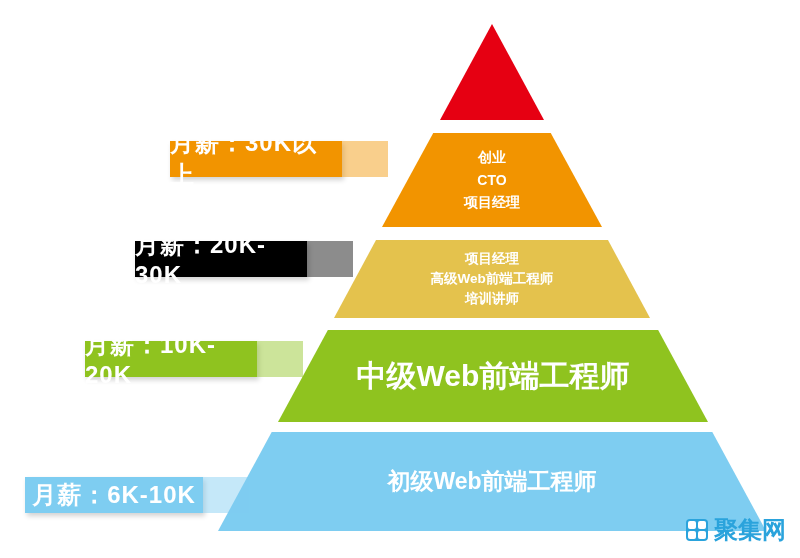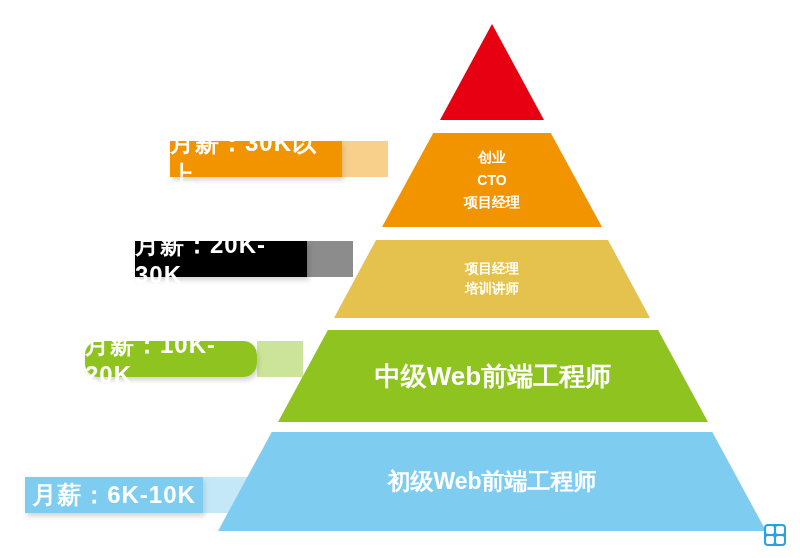--- a/index.html
+++ b/index.html
@@ -33,21 +33,21 @@
     font-size:14px; line-height:1.6;
   }
   .lv-senior {
     left:334px; top:240px; width:316px; height:78px;
     clip-path:polygon(13.3% 0, 86.7% 0, 100% 100%, 0 100%);
     font-size:13.5px; line-height:1.5;
   }
   .lv-mid {
     left:278px; top:330px; width:430px; height:92px;
     clip-path:polygon(11.6% 0, 88.4% 0, 100% 100%, 0 100%);
-    font-size:26px;
+    font-size:30px;
   }
   .lv-junior {
     left:218px; top:432px; width:548px; height:99px;
     clip-path:polygon(9.8% 0, 90.2% 0, 100% 100%, 0 100%);
     font-size:23px;
   }
 
   
   .ribbon {
     position:absolute;
@@ -108,41 +108,43 @@
   <div class="level lv-apex" style="background-color: rgb(230, 0, 18);"></div>
 
   <div class="level lv-exec" style="background-color: rgb(242, 148, 0);">
     <span>创业</span>
     <span>CTO</span>
     <span>项目经理</span>
   </div>
 
   <div class="level lv-senior" style="background-color: rgb(228, 194, 77);">
     <span>项目经理</span>
+    <span>高级Web前端工程师</span>
     <span>培训讲师</span>
   </div>
 
   <div class="level lv-mid" style="background-color: rgb(143, 195, 31);">
     <span>中级Web前端工程师</span>
   </div>
 
   <div class="level lv-junior" style="background-color: rgb(126, 205, 241);">
     <span>初级Web前端工程师</span>
   </div>
 
   <div class="ribbon rb-exec" style="background-color: rgb(242, 148, 0);">月薪：30K以上</div>
 
   <div class="ribbon rb-senior" style="background-color: #000000;">月薪：20K-30K</div>
 
-  <div class="ribbon rb-mid" style="background-color: rgb(143, 195, 31); border-radius: 14px;">月薪：10K-20K</div>
+  <div class="ribbon rb-mid" style="background-color: rgb(143, 195, 31);">月薪：10K-20K</div>
 
   <div class="ribbon rb-junior" style="background-color: rgb(126, 205, 241); margin-top: 36px;">月薪：6K-10K</div>
 
   <div class="watermark" style="color: rgb(42, 163, 220);">
     <span class="wm-icon">
       <span></span>
         <span></span>
         <span></span>
         <span></span>
     </span>
+    <span>聚集网</span>
   </div>
 
 </div>
 
 </body></html>

